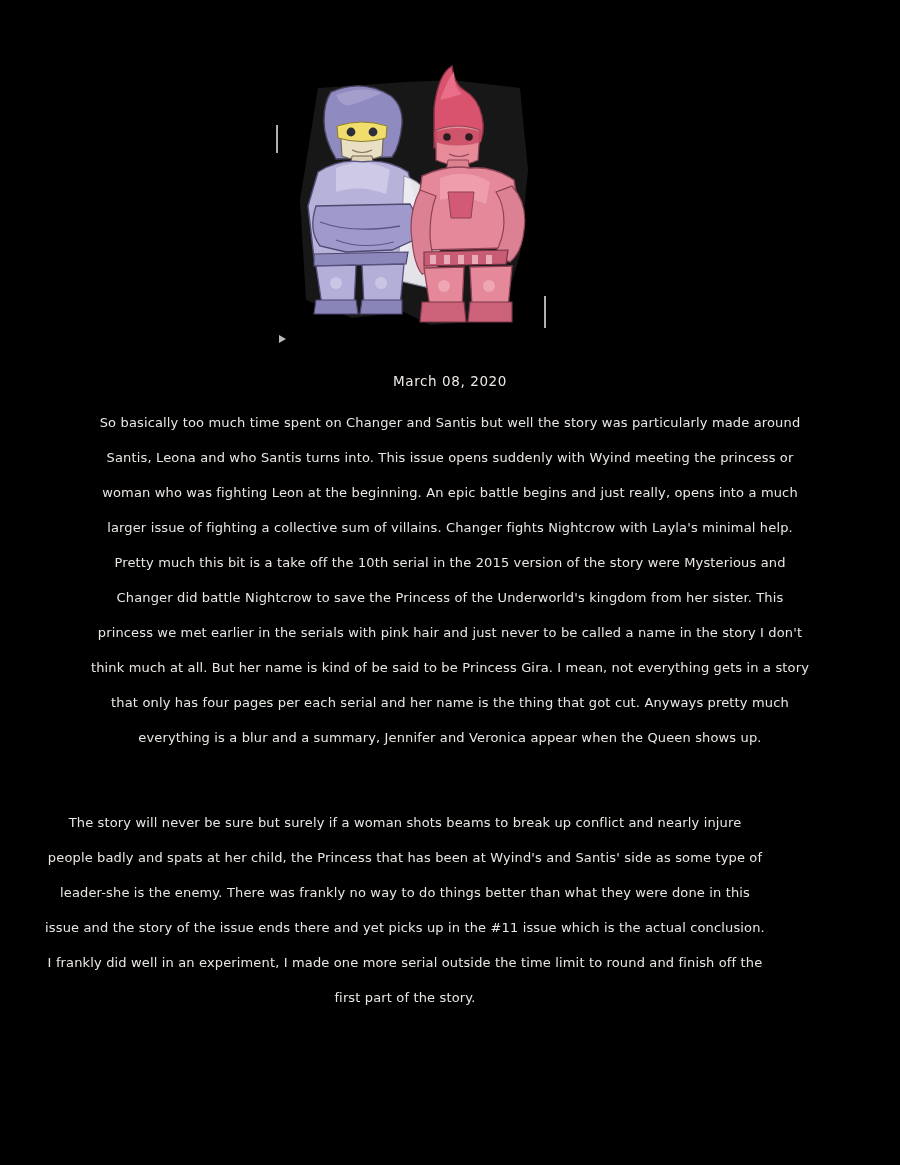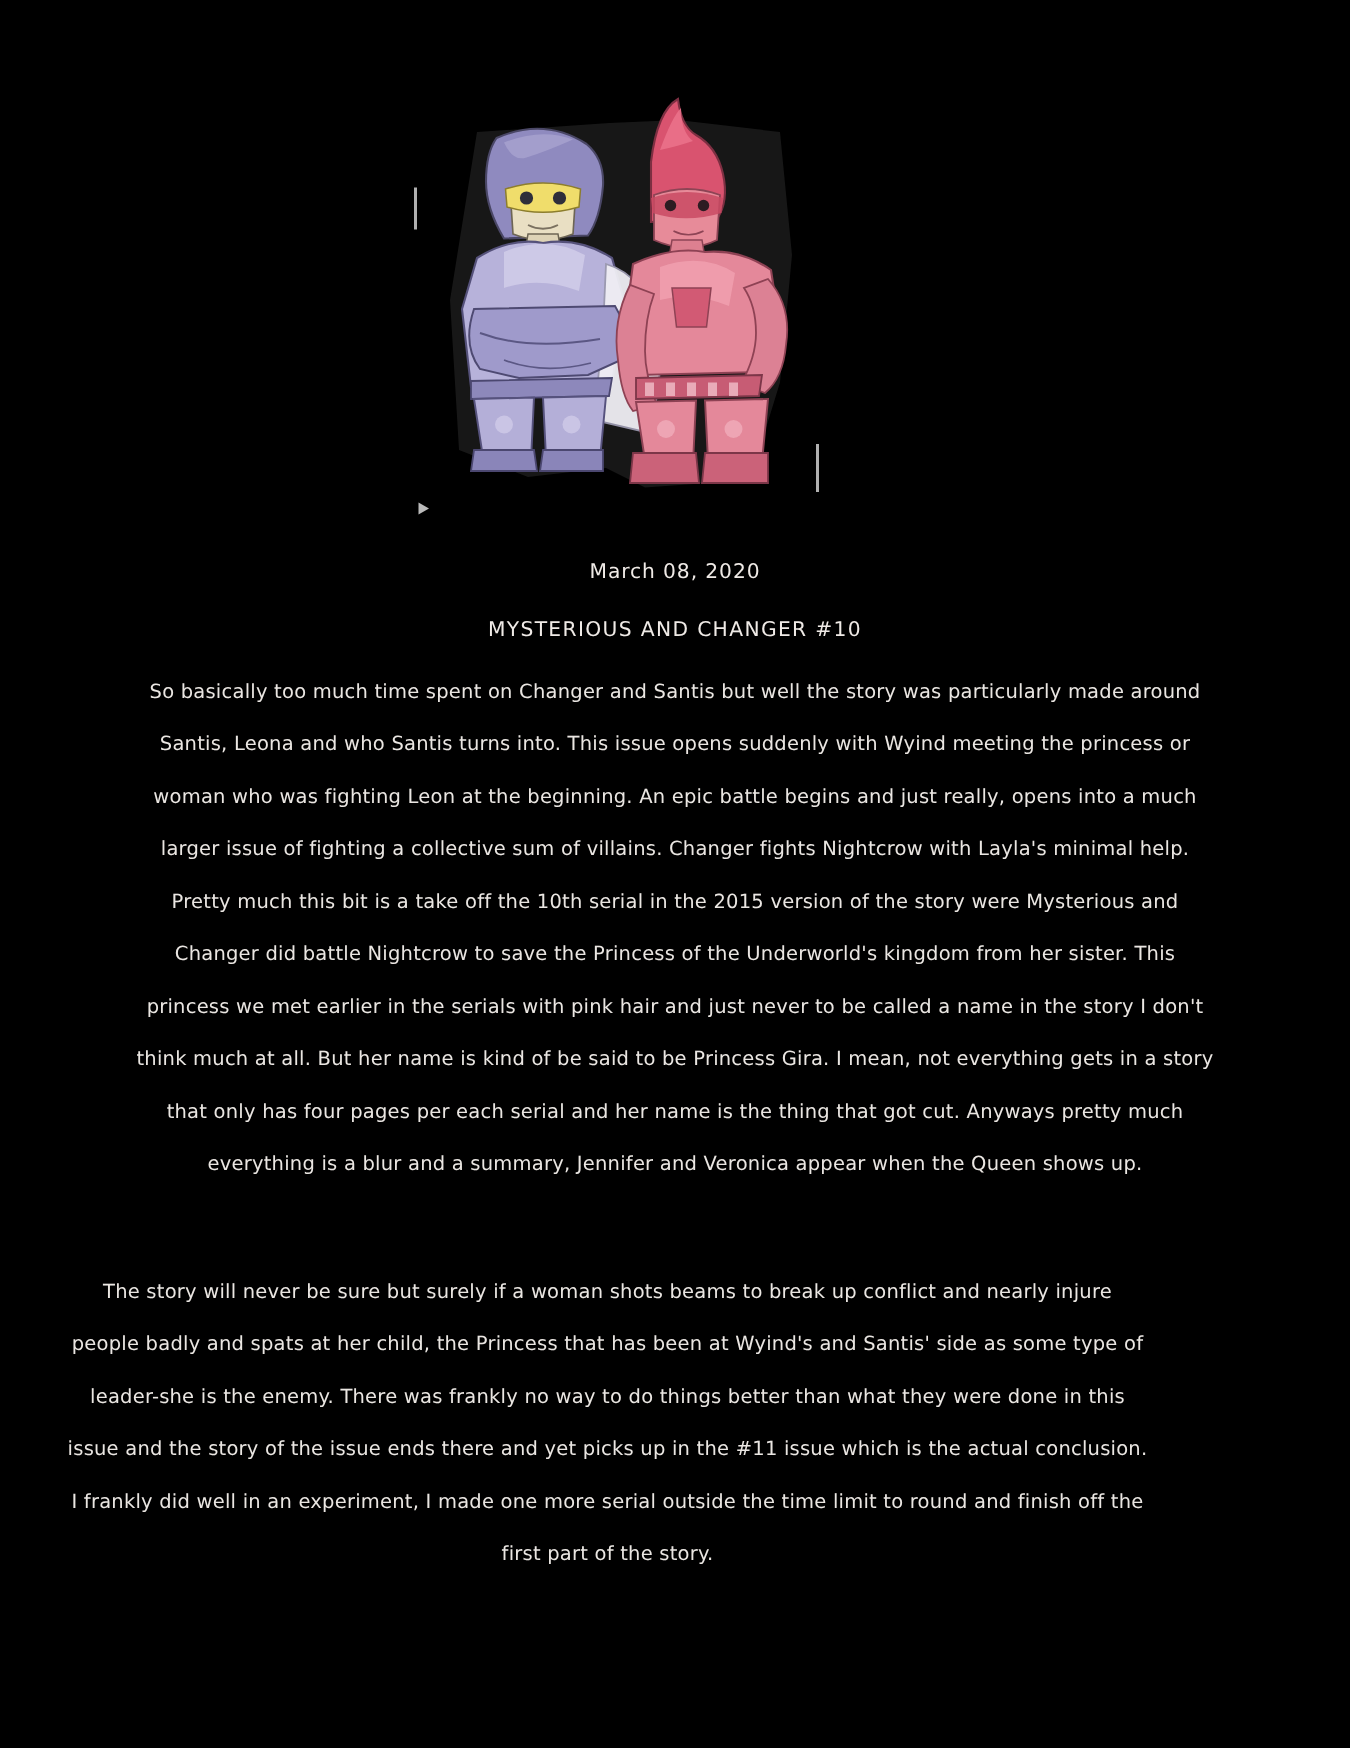--- a/index.html
+++ b/index.html
@@ -153,18 +153,17 @@
         <path d="M422 302 l42 0 l2 20 l-46 0 z" fill="#cb6279" stroke="#7c3648" stroke-width="1.2"></path>
         <path d="M470 302 l42 0 l0 20 l-44 0 z" fill="#cb6279" stroke="#7c3648" stroke-width="1.2"></path>
         <circle cx="444" cy="286" r="6" fill="#f0adba" opacity="0.8"></circle>
         <circle cx="489" cy="286" r="6" fill="#f0adba" opacity="0.8"></circle>
       </g>
     </svg>
   </div>
 
   <div class="doc-body">
     <div class="doc-date">March 08, 2020</div>
-    <div class="doc-title">MYSTERIOUS AND CHANGER #10</div>
     <p class="doc-paragraph first">So basically too much time spent on Changer and Santis but well the story was particularly made around Santis, Leona and who Santis turns into. This issue opens suddenly with Wyind meeting the princess or woman who was fighting Leon at the beginning. An epic battle begins and just really, opens into a much larger issue of fighting a collective sum of villains. Changer fights Nightcrow with Layla's minimal help. Pretty much this bit is a take off the 10th serial in the 2015 version of the story were Mysterious and Changer did battle Nightcrow to save the Princess of the Underworld's kingdom from her sister. This princess we met earlier in the serials with pink hair and just never to be called a name in the story I don't think much at all. But her name is kind of be said to be Princess Gira. I mean, not everything gets in a story that only has four pages per each serial and her name is the thing that got cut. Anyways pretty much everything is a blur and a summary, Jennifer  and Veronica appear when the Queen shows up.</p>
     <p class="doc-paragraph second">The story will never be sure but surely if a woman shots beams to break up conflict and nearly injure people badly and spats at her child, the Princess that has been at Wyind's and Santis' side as some type of leader-she is the enemy. There was frankly no way to do things better than what they were done in this issue and the story of the issue ends there and yet picks up in the #11 issue which is the actual conclusion. I frankly did well in an experiment, I made one more serial outside the time limit to round and finish off the first part of the story.</p>
   </div>
 
 </div>
 
 </body></html>

